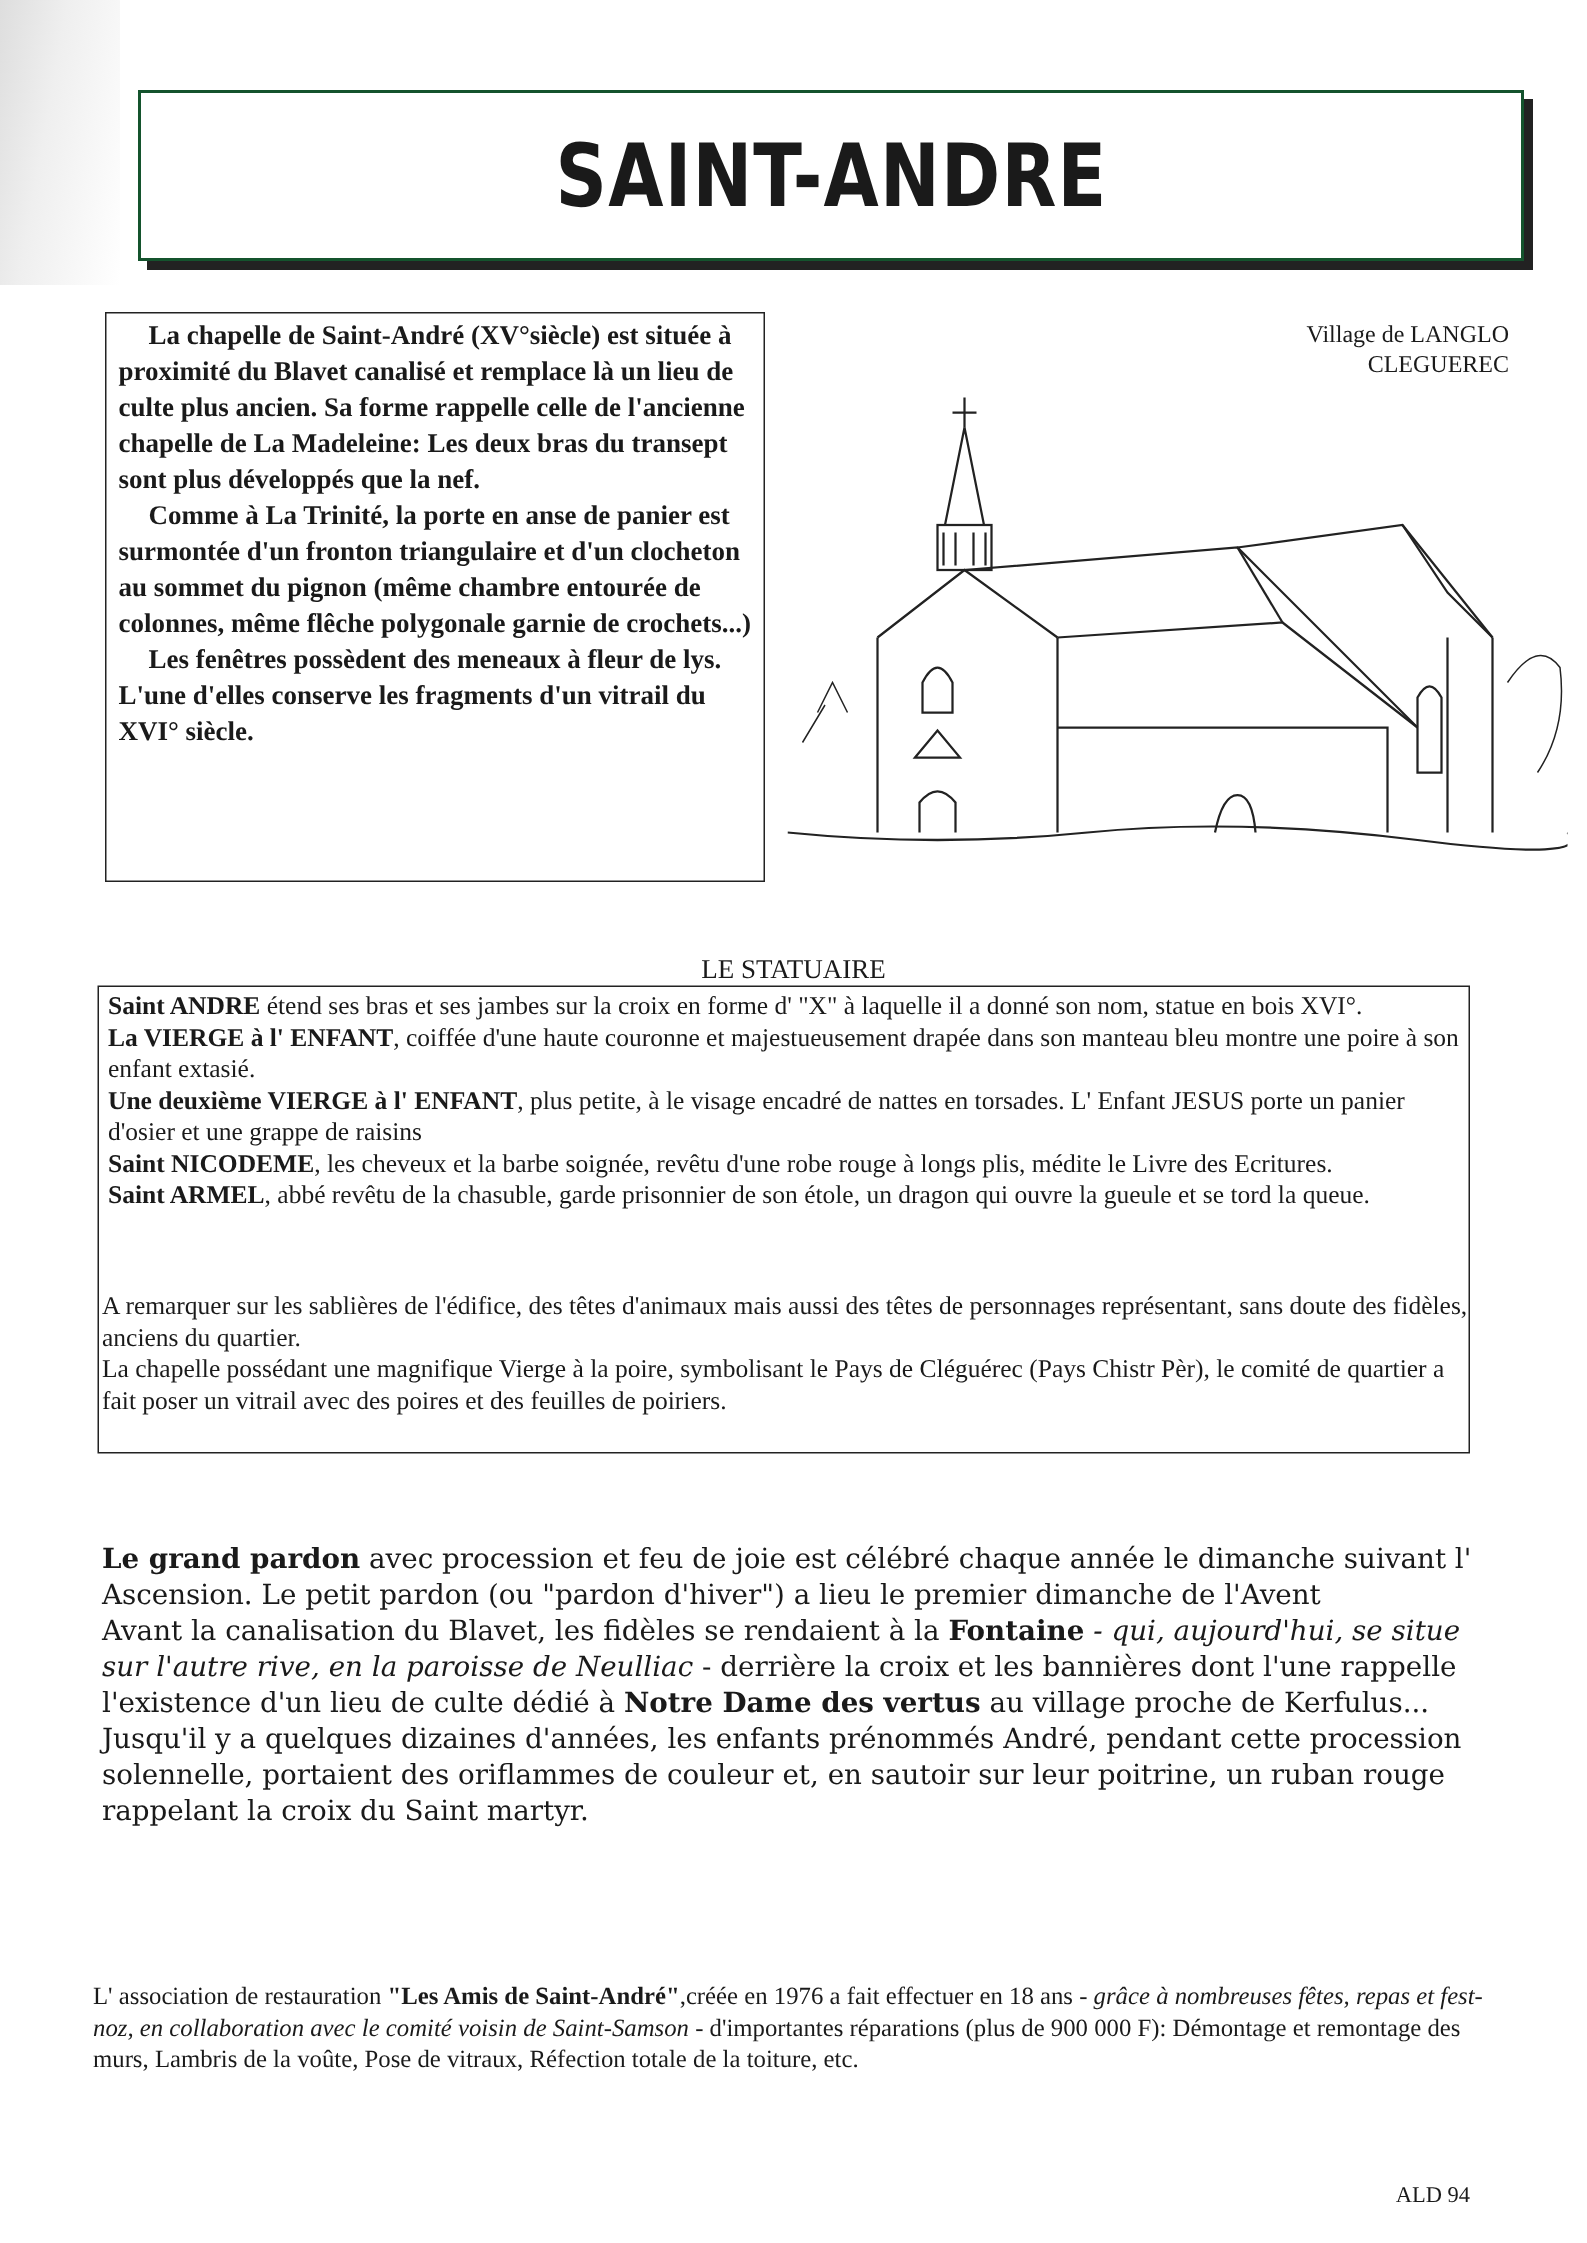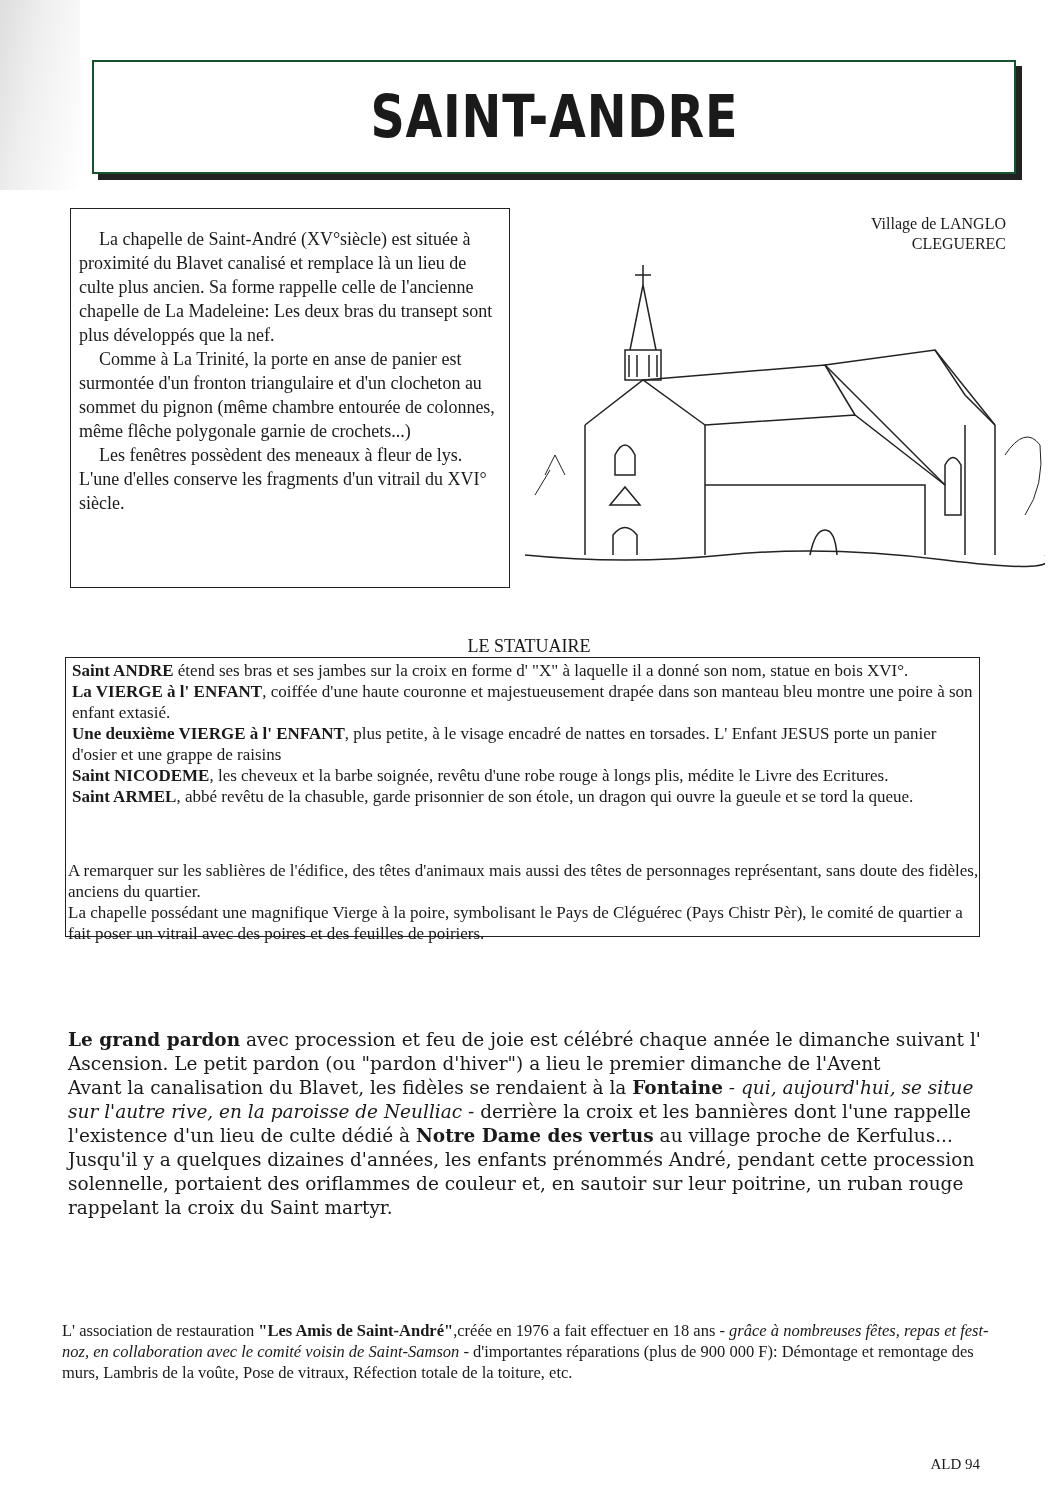--- a/index.html
+++ b/index.html
@@ -1,25 +1,25 @@
 <!DOCTYPE html>
 <html><head>
 <meta charset="utf-8">
 <style>
   html,body{margin:0;padding:0;}
   body{width:1058px;height:1495px;background:#fff;position:relative;overflow:hidden;font-family:"Liberation Serif",serif;color:#1a1a1a;}
   .scan-shadow{position:absolute;left:0;top:0;width:80px;height:190px;background:linear-gradient(100deg,#cfcfcf 0%,#e8e8e8 40%,#fff 100%);opacity:.7;}
   .title-box{position:absolute;left:92px;top:60px;width:920px;height:110px;border:2px solid #14532d;box-shadow:6px 6px 0 #222;display:flex;align-items:center;justify-content:center;}
   .title{font-family:"DejaVu Sans",sans-serif;font-weight:bold;font-size:58px;letter-spacing:1px;transform:scaleX(.82);}
-  .intro-box{position:absolute;left:70px;top:208px;width:440px;height:380px;border:1.5px solid #222;box-sizing:border-box;padding:18px 6px 0 8px;font-size:18px;line-height:24px;}
+  .intro-box{position:absolute;left:70px;top:208px;width:440px;height:380px;border:1.5px solid #222;box-sizing:border-box;padding:2px 6px 0 8px;font-size:18px;line-height:24px;font-weight:bold;}
   .intro-box p{margin:0;text-indent:20px;}
   .village{position:absolute;right:52px;top:214px;text-align:right;font-size:16px;line-height:20px;}
   .drawing{position:absolute;left:525px;top:255px;width:520px;height:330px;}
   .section-title{position:absolute;left:0;width:1058px;top:636px;text-align:center;font-size:18px;}
-  .stat-box{position:absolute;left:65px;top:657px;width:915px;height:280px;border:1.5px solid #222;box-sizing:border-box;padding:2px 6px;font-size:17px;line-height:21px;}
+  .stat-box{position:absolute;left:65px;top:657px;width:915px;height:312px;border:1.5px solid #222;box-sizing:border-box;padding:2px 6px;font-size:17px;line-height:21px;}
   .stat-box p{margin:0;}
   .b{font-weight:bold;}
   .notes{position:absolute;left:68px;top:860px;width:920px;font-size:17px;line-height:21px;}
   .notes p{margin:0;}
   .pardon{position:absolute;left:68px;top:1028px;width:920px;font-family:"DejaVu Serif",serif;font-size:18.5px;line-height:24px;}
   .pardon p{margin:0;}
   .assoc{position:absolute;left:62px;top:1320px;width:930px;font-size:16.5px;line-height:21px;}
   .assoc p{margin:0;}
   .sig{position:absolute;right:78px;top:1432px;font-size:15px;margin-top:24px;}
 </style>

